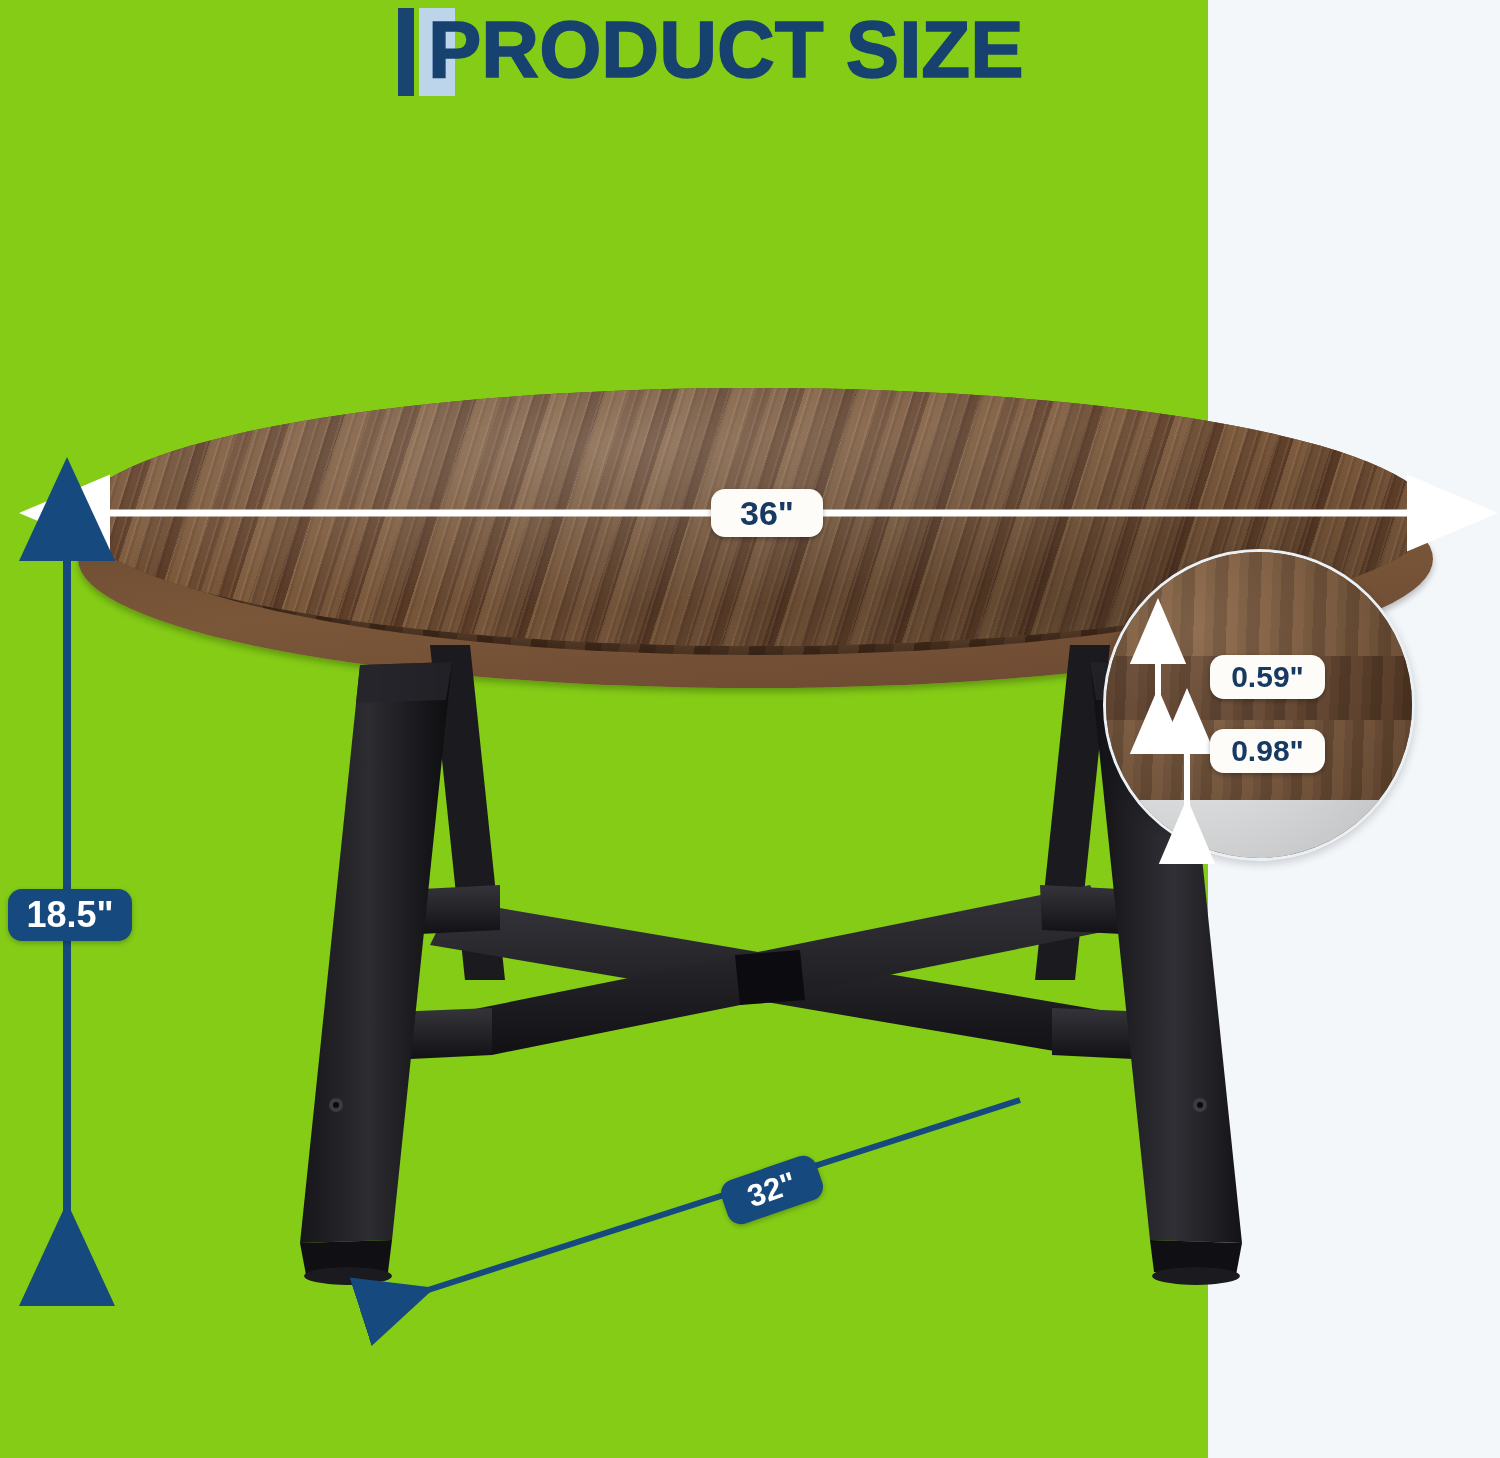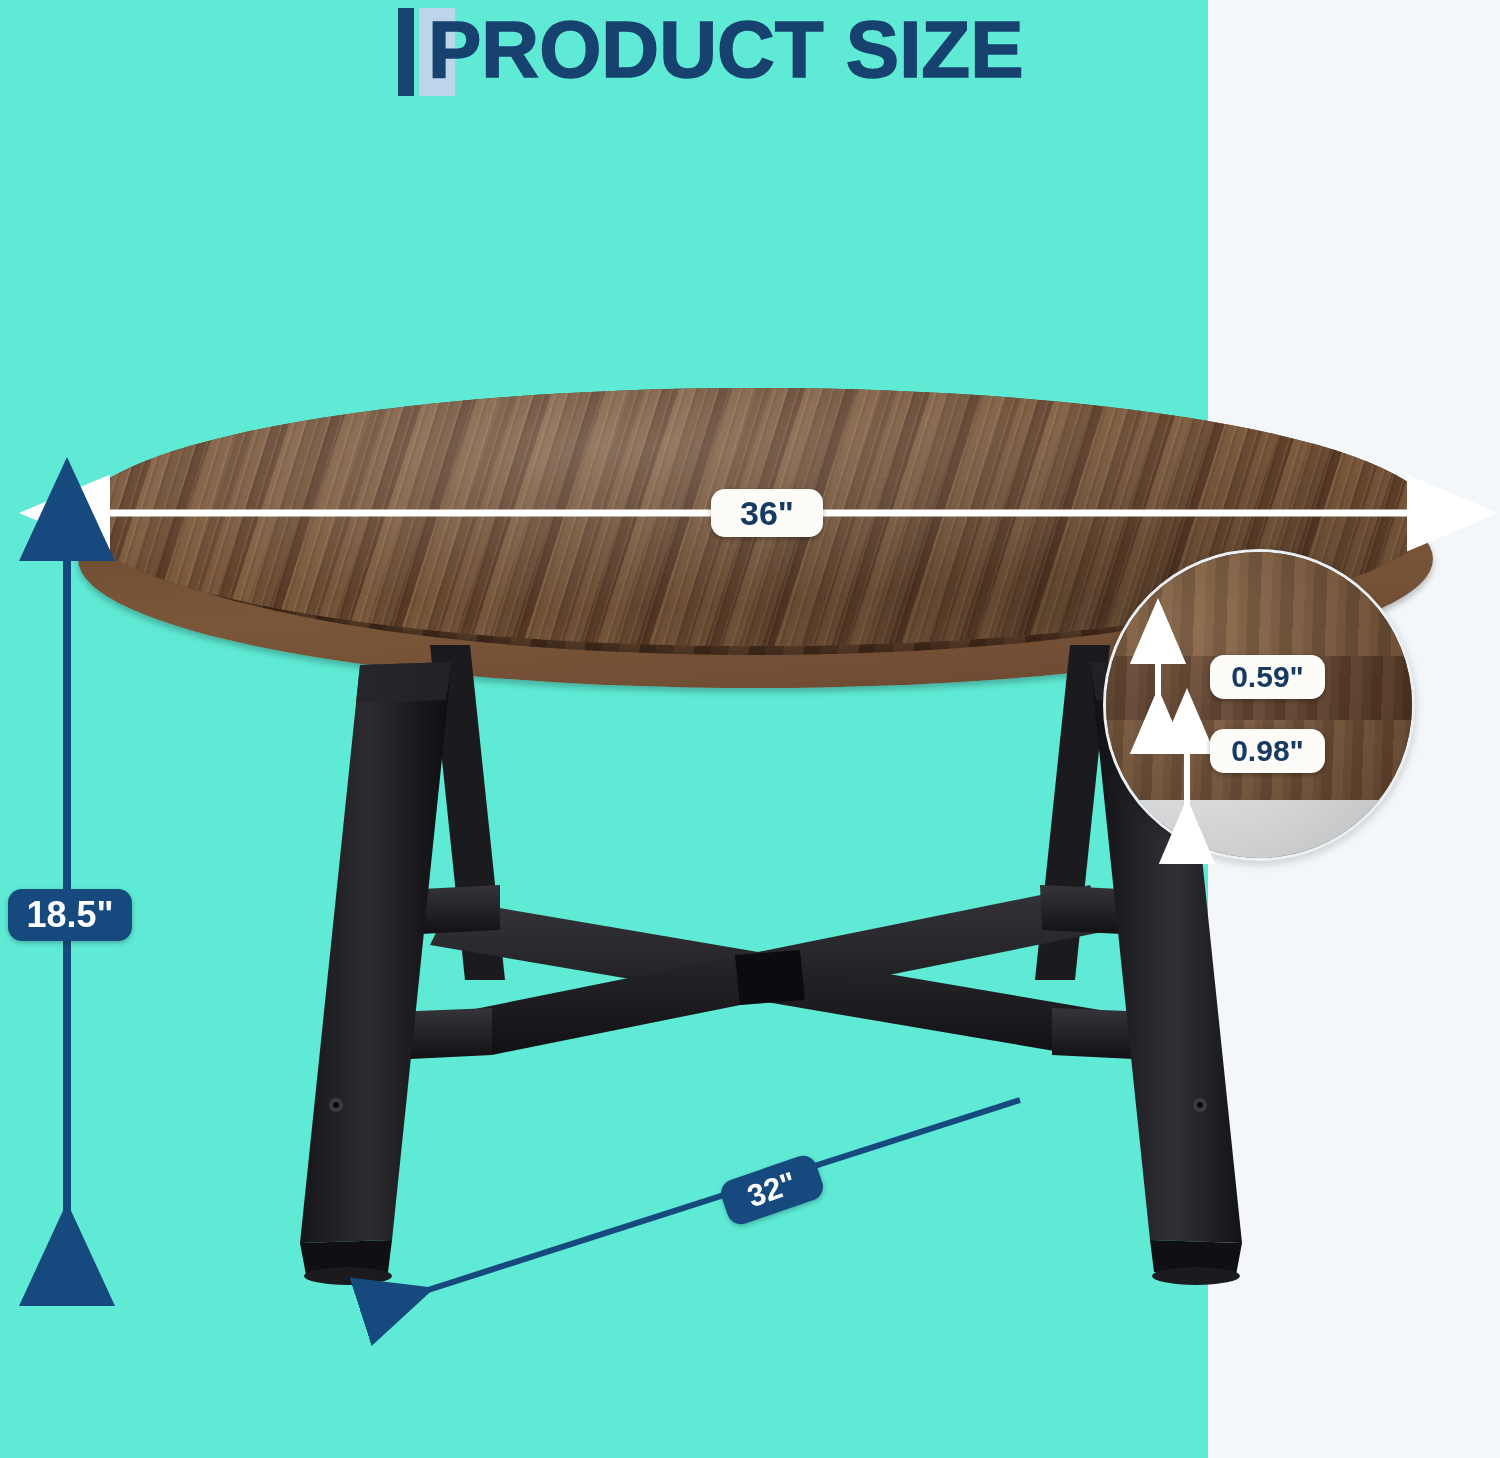--- a/index.html
+++ b/index.html
@@ -2,21 +2,21 @@
 <html><head>
 <meta charset="utf-8">
 <style>
   * { box-sizing: border-box; margin: 0; padding: 0; }
   html, body {
     width: 1500px; height: 1458px;
     background: #f4f7fa;
     font-family: "Liberation Sans", sans-serif;
     overflow: hidden;
   }
-  #stage { position: relative; width: 1208px; height: 1458px; background: #5eead4; text-align: right; }
+  #stage { position: relative; width: 1208px; height: 1458px; background: #84cc16; text-align: right; }
 
   
   .header { position: absolute; left: 0; top: 0; width: 1500px; height: 115px; }
   .title-wrap {
     position: absolute; left: 398px; top: 4px;
     display: flex; align-items: center; height: 96px;
   }
   .accent-dark { width: 16px; height: 88px; background: #1a4470; flex: 0 0 auto; }
   .accent-light {
     width: 36px; height: 88px; background: #bdd5ea; flex: 0 0 auto;

